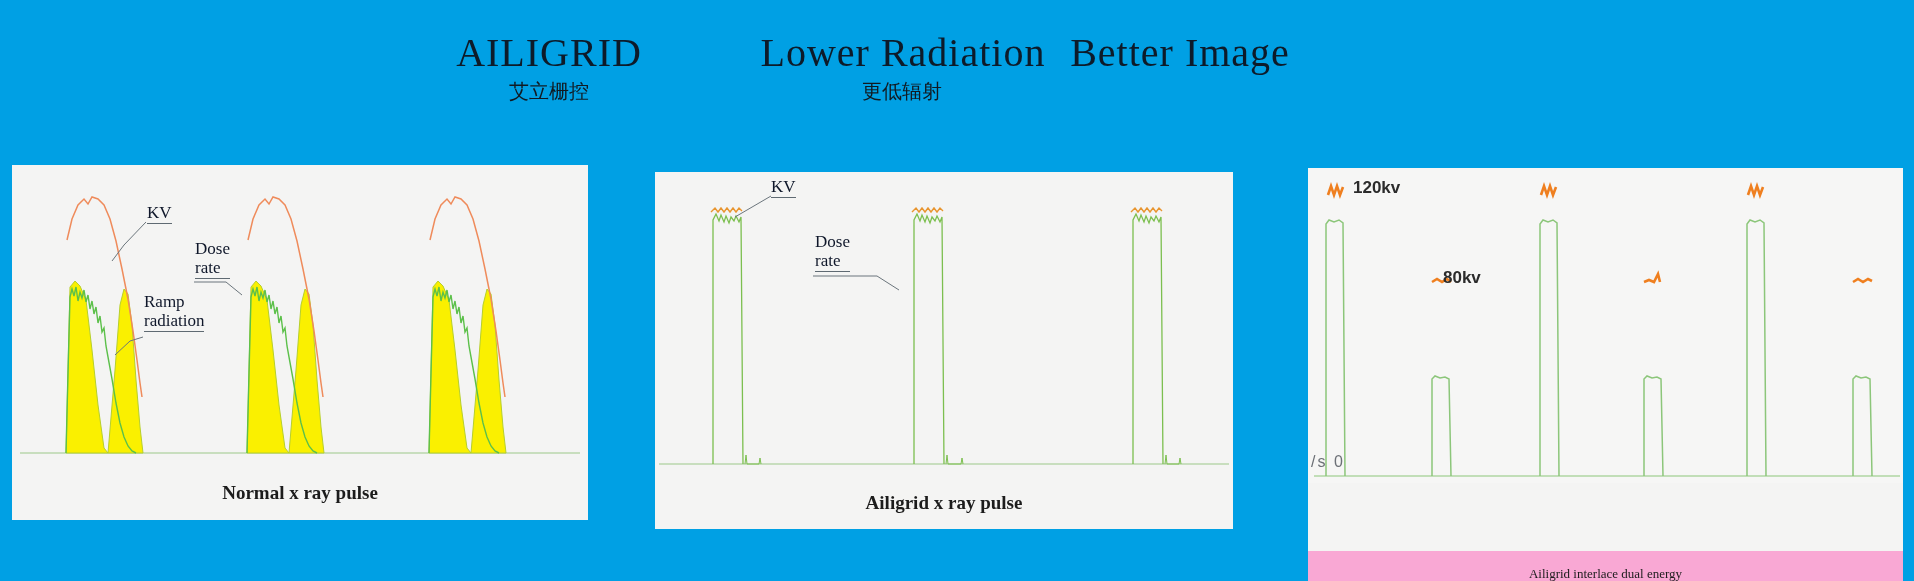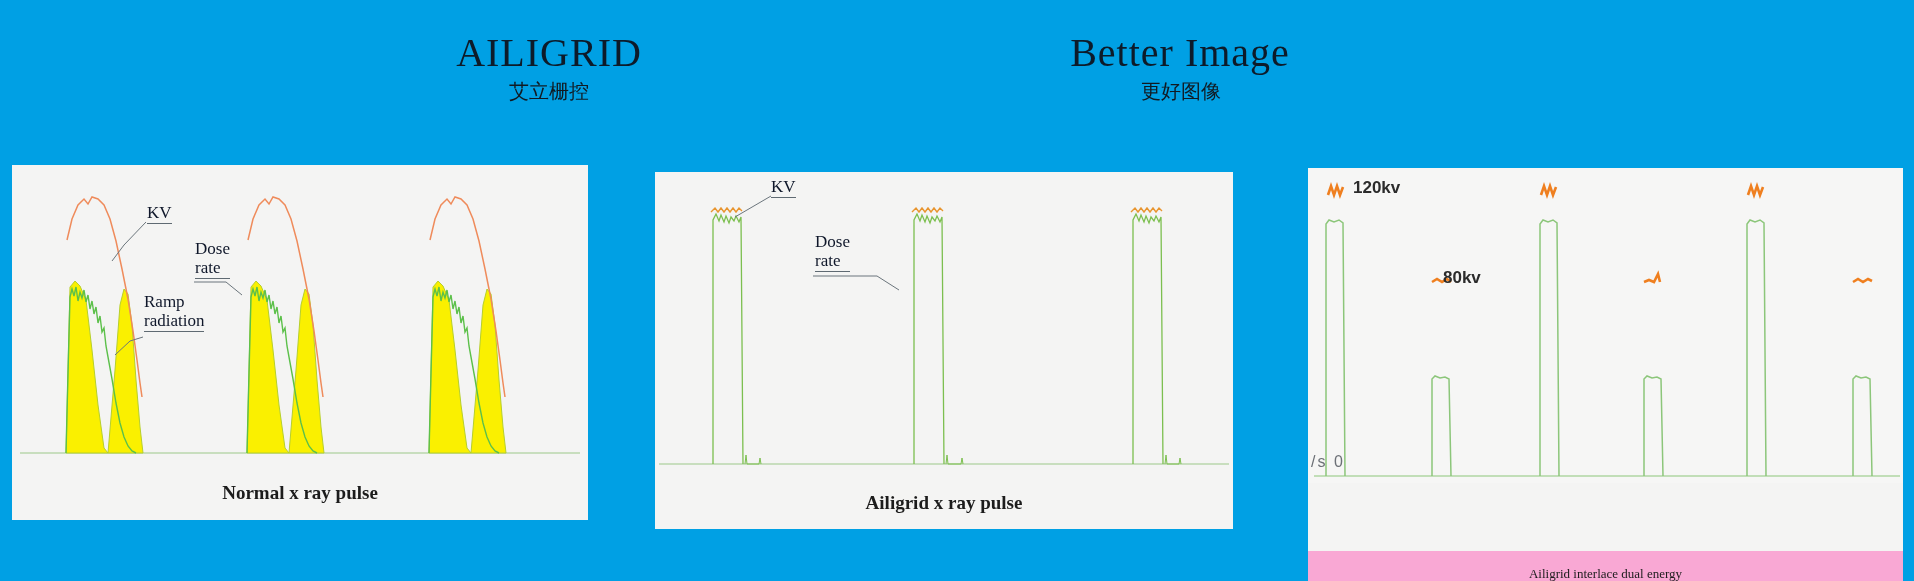--- a/index.html
+++ b/index.html
@@ -95,24 +95,27 @@
 </head>
 <body style="background: rgb(0, 160, 228);">
 
 <div id="header">
 
   <div class="hdr-col" id="hdr-col-0">
     <div class="hdr-en">AILIGRID</div>
     <div class="hdr-cn">艾立栅控</div>
   </div>
 
+  <div class="hdr-col" id="hdr-col-1">
+    <div class="hdr-en">Lower Radiation</div>
+    <div class="hdr-cn">更低辐射</div>
+  </div>
 
   <div class="hdr-col" id="hdr-col-2">
     <div class="hdr-en">Better Image</div>
-    <div class="hdr-cn">更好图像</div>
   </div>
 
 </div>
 
 <div class="panel" id="panel-1">
 
   <div class="plot" id="plot-1">
     <svg width="576" height="300" viewBox="0 0 576 300">
 
       <line x1="8" y1="288" x2="568" y2="288" stroke="#9bc88a" stroke-width="1.1"></line>

